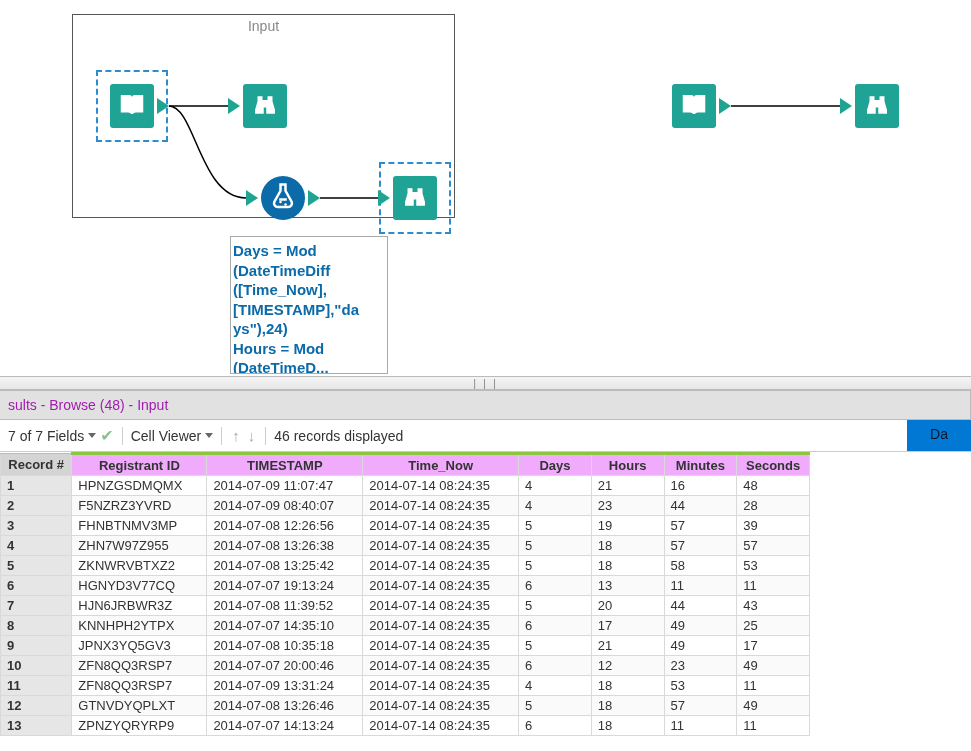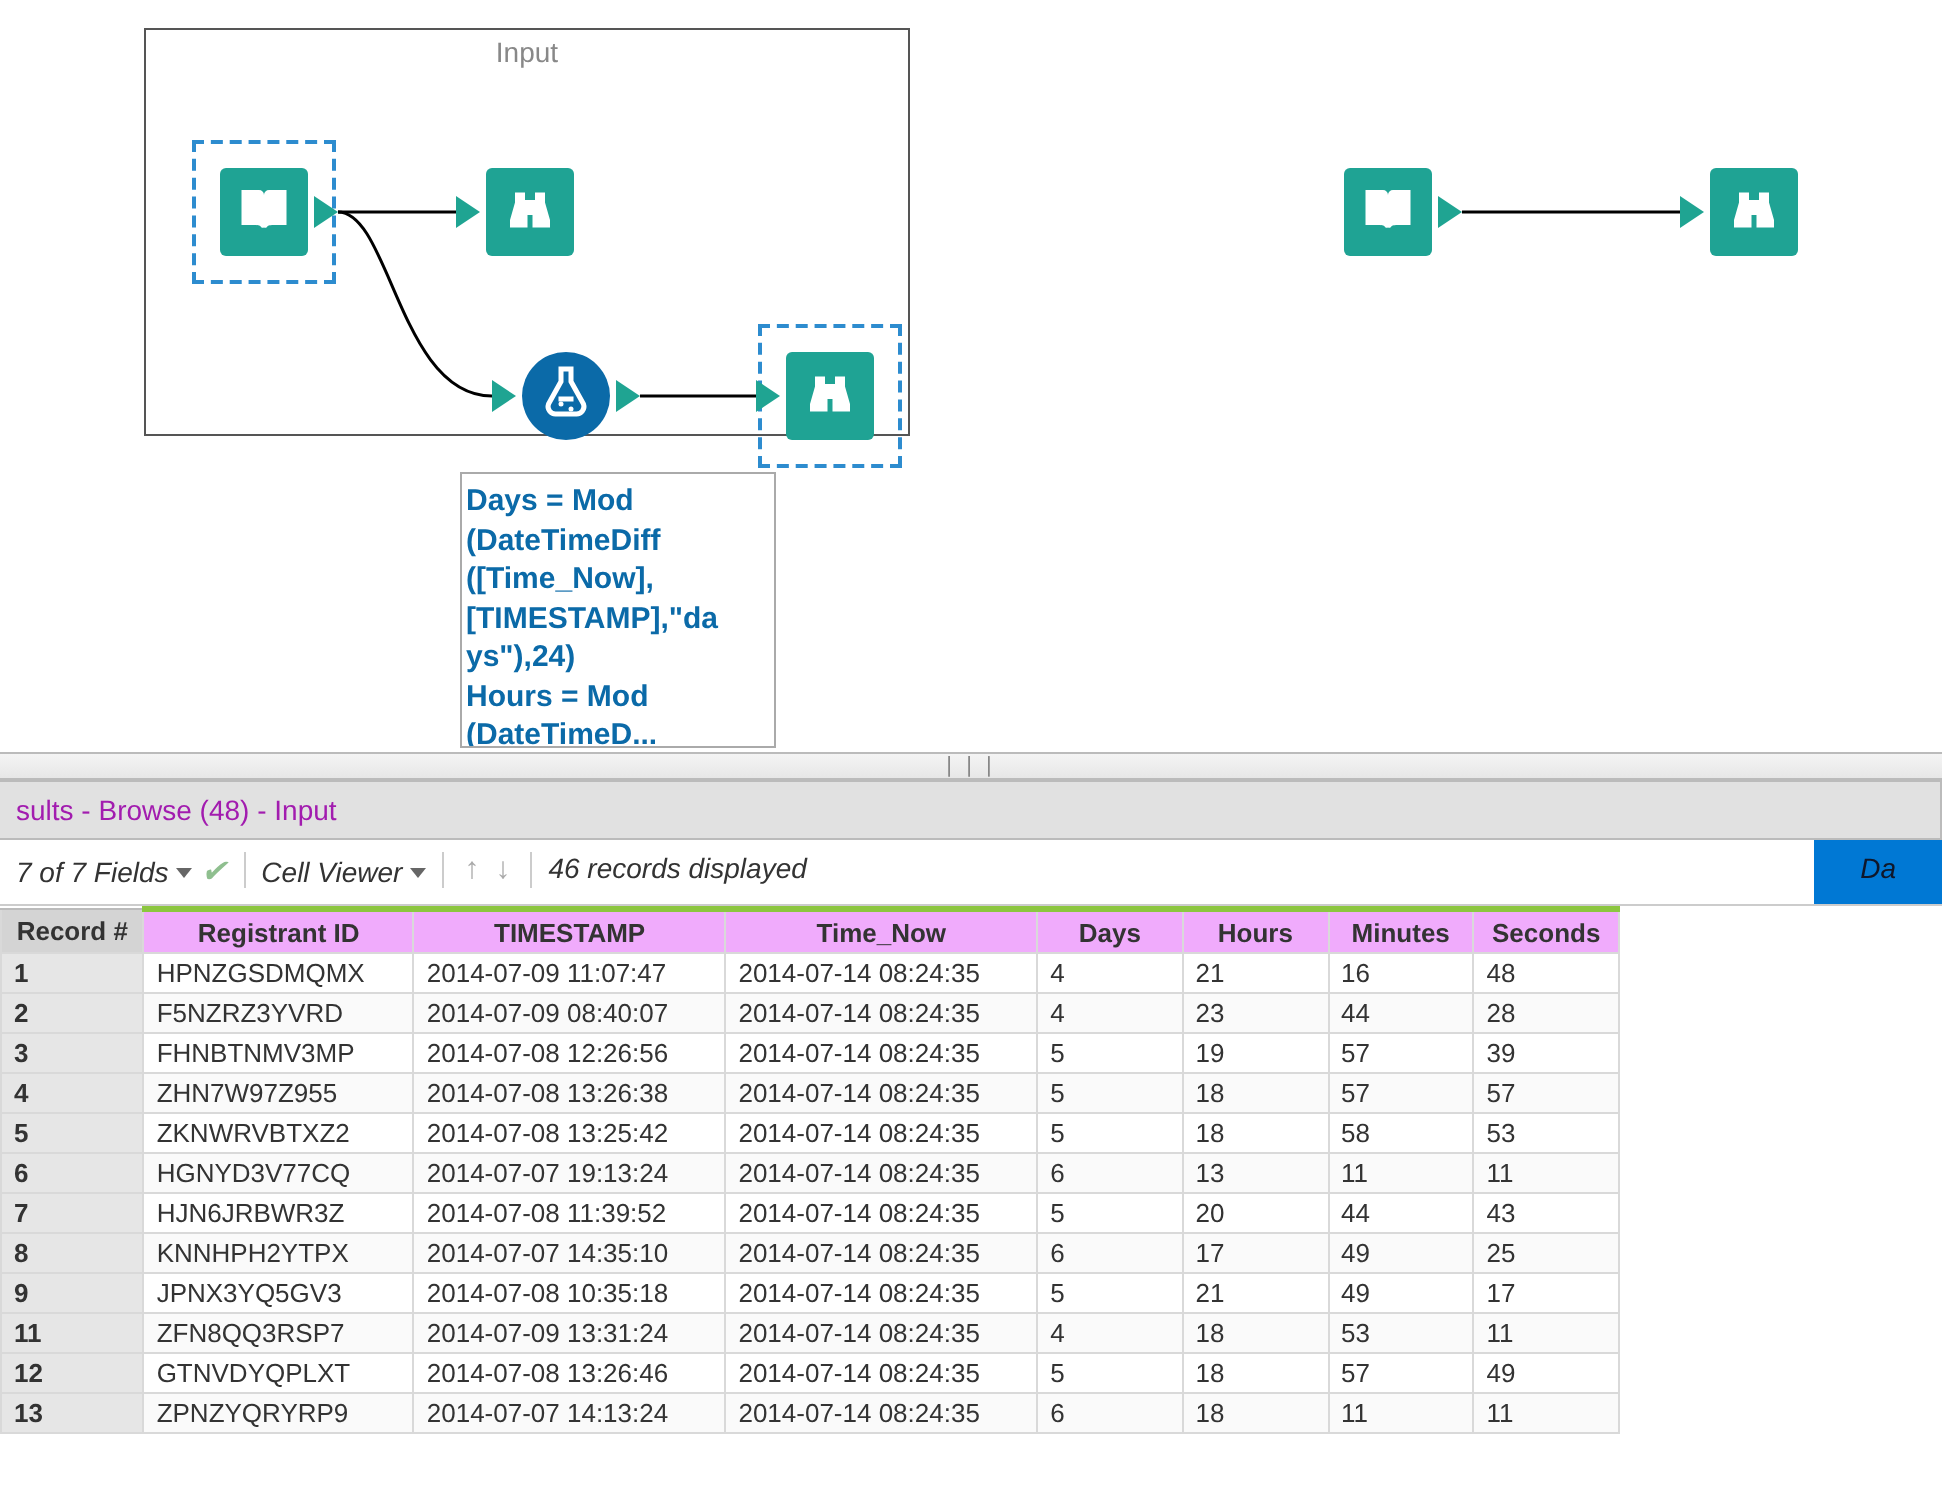--- a/index.html
+++ b/index.html
@@ -20,21 +20,21 @@
   .port-in { border-left: 12px solid #1fa492; }
 
   .connector { position: absolute; stroke: #000; stroke-width: 1.5; fill: none; }
 
   .annotation { position: absolute; border: 1px solid #aaa; background: #fff; color: #0b6aa8; font-size: 15px; font-weight: 600; line-height: 1.3; padding: 4px 2px; overflow: hidden; }
 
   .splitter { height: 14px; background: linear-gradient(#f4f4f4,#e7e7e7); border: 1px solid #bbb; border-left: none; border-right: none; display: flex; align-items: center; justify-content: center; color: #888; font-size: 11px; letter-spacing: 2px; }
 
   .results-header { background: #e1e1e1; padding: 6px 8px; border: 1px solid #bbb; border-left: none; font-size: 14px; color: #a21caf; }
 
-  .toolbar { display: flex; padding: 6px 8px; font-size: 14px; border-bottom: 1px solid #ccc; gap: 4px; position: relative; font-style: italic; }
+  .toolbar { display: flex; align-items: center; padding: 6px 8px; font-size: 14px; border-bottom: 1px solid #ccc; gap: 4px; position: relative; }
   .toolbar .sep { width: 1px; height: 18px; background: #ccc; margin: 0 4px; }
   .dropdown { display: flex; align-items: center; gap: 4px; cursor: pointer; }
   .caret { width: 0; height: 0; border-left: 4px solid transparent; border-right: 4px solid transparent; border-top: 5px solid #666; }
   .check { color: #8fbf8f; font-size: 16px; }
   .arrow { color: #aaa; font-size: 15px; padding: 0 2px; }
   .da-tab { position: absolute; right: 0; top: 0; bottom: 0; background: #0078d4; color: #0f172a; padding: 6px 23px; font-size: 14px; }
 
   .grid-wrap { overflow: auto; }
   table.grid { border-collapse: collapse; width: 810px; }
   table.grid th, table.grid td { border: 1px solid #d9d9d9; padding: 2px 6px; text-align: left; font-size: 13px; white-space: nowrap; }
@@ -267,20 +267,30 @@
           <td class="rowhead">9</td>
           <td>JPNX3YQ5GV3</td>
           <td>2014-07-08 10:35:18</td>
           <td>2014-07-14 08:24:35</td>
           <td>5</td>
           <td>21</td>
           <td>49</td>
           <td>17</td>
         </tr>
         <tr>
+          <td class="rowhead">10</td>
+          <td>ZFN8QQ3RSP7</td>
+          <td>2014-07-07 20:00:46</td>
+          <td>2014-07-14 08:24:35</td>
+          <td>6</td>
+          <td>12</td>
+          <td>23</td>
+          <td>49</td>
+        </tr>
+        <tr>
           <td class="rowhead">11</td>
           <td>ZFN8QQ3RSP7</td>
           <td>2014-07-09 13:31:24</td>
           <td>2014-07-14 08:24:35</td>
           <td>4</td>
           <td>18</td>
           <td>53</td>
           <td>11</td>
         </tr>
         <tr>

